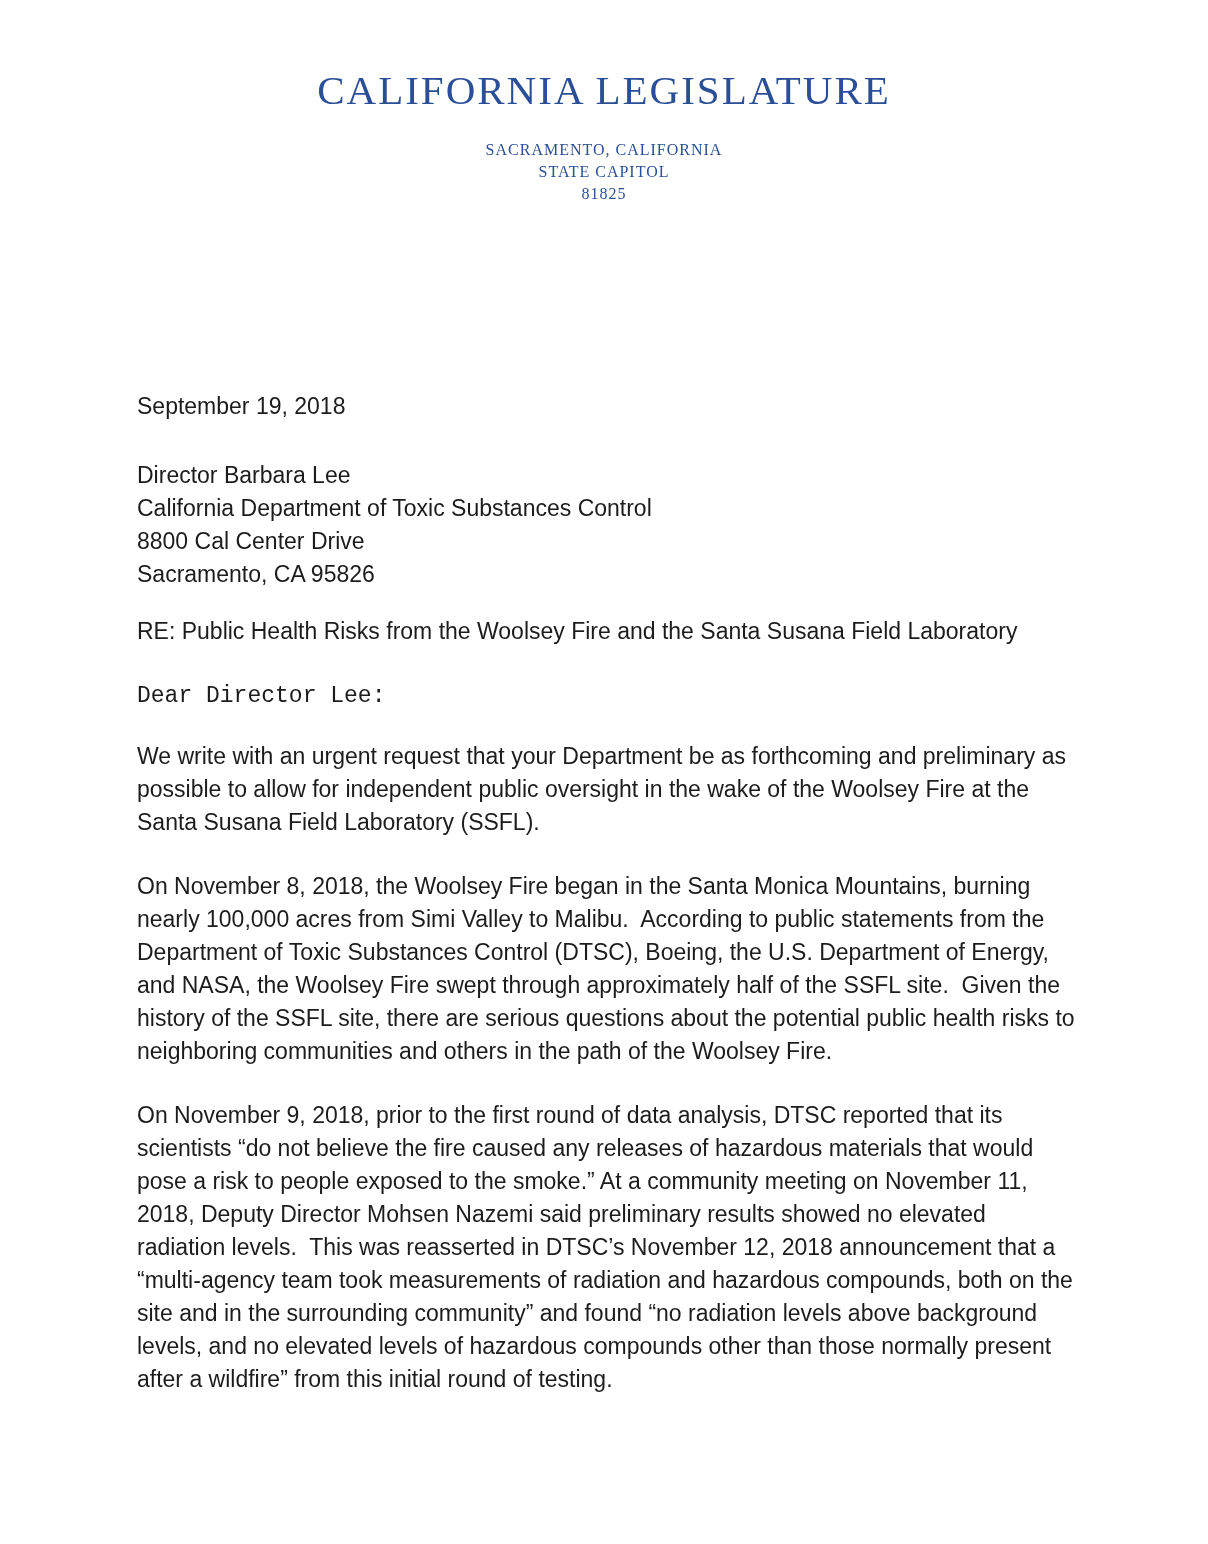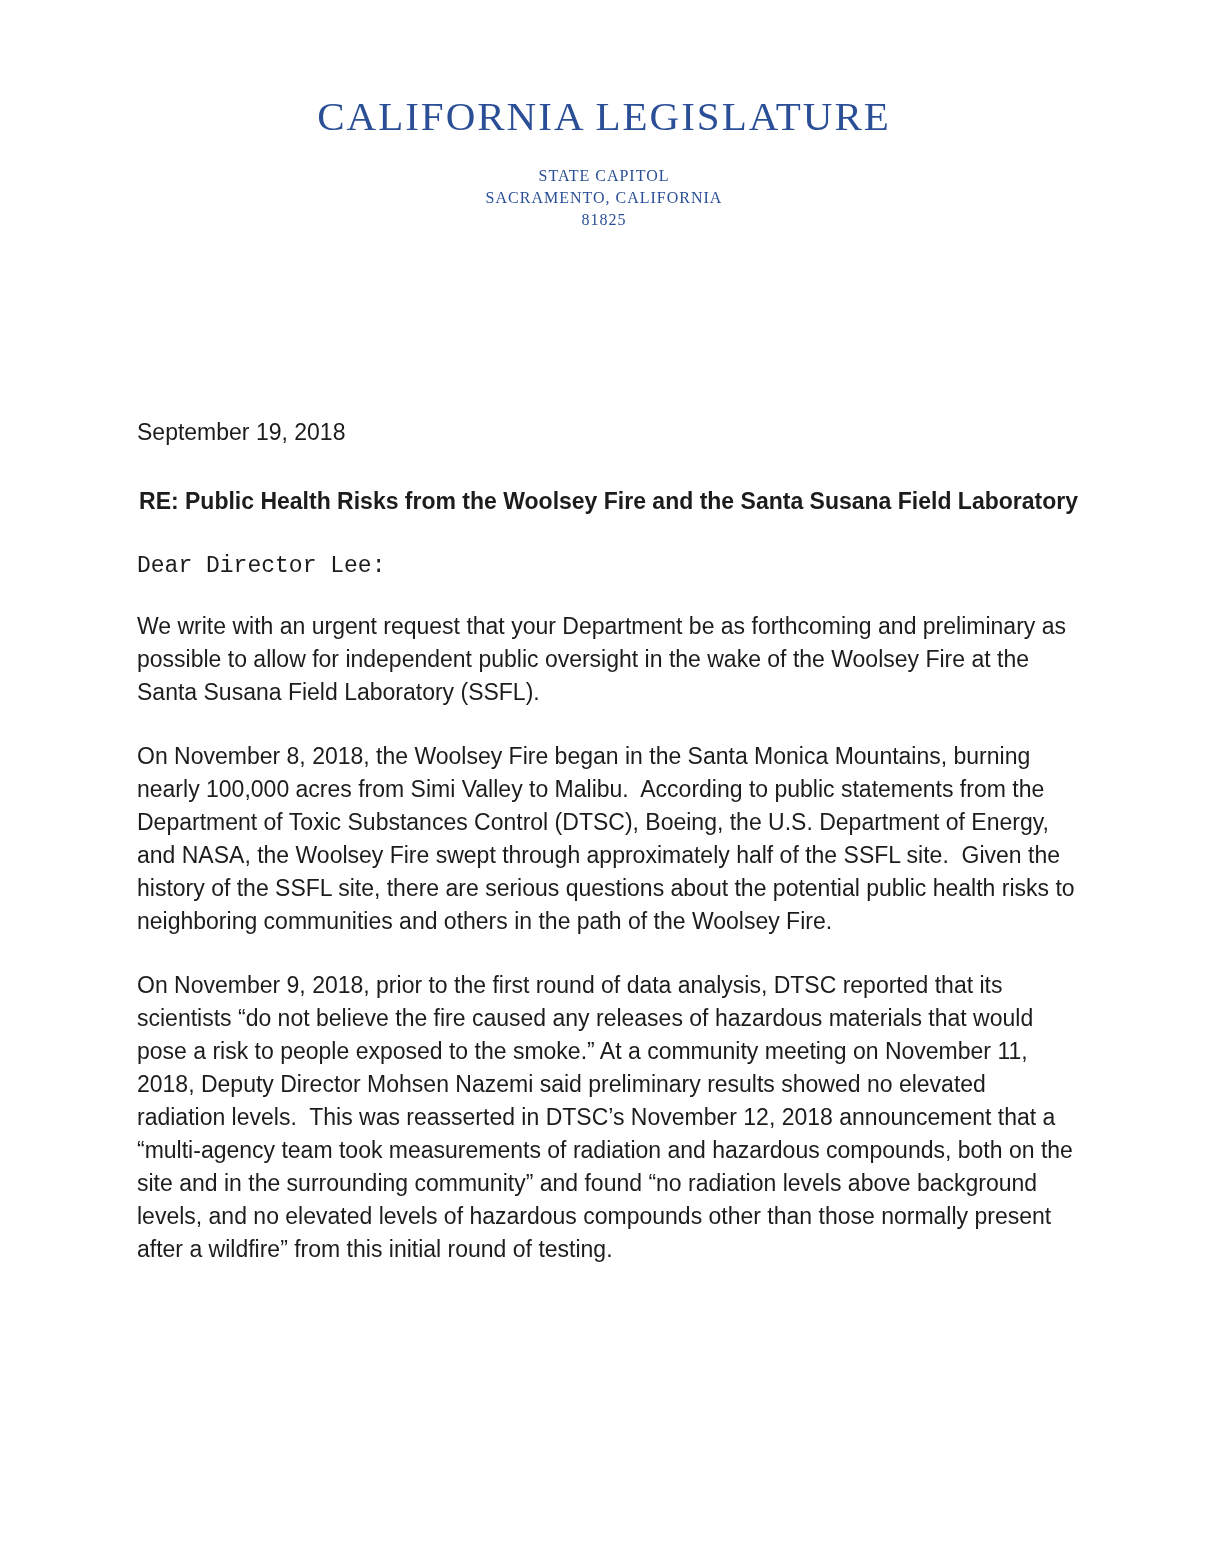--- a/index.html
+++ b/index.html
@@ -12,21 +12,21 @@
     width: 1208px;
     height: 1544px;
     background: #ffffff;
     overflow: hidden;
     box-sizing: border-box;
     font-family: "Liberation Sans", sans-serif;
     color: #1c1c1c;
   }
   .letterhead {
     text-align: center;
-    padding-top: 93px;
+    padding-top: 67px;
   }
   .lh-title {
     font-family: "Liberation Serif", "DejaVu Serif", serif;
     font-size: 41px;
     line-height: 46px;
     letter-spacing: 2px;
     color: #2b4f96;
     font-weight: 500;
   }
   .lh-sub {
@@ -42,42 +42,48 @@
     margin: 185px 128px 0 137px;
     font-size: 23px;
     line-height: 33px;
   }
   .letter-body p {
     margin: 0;
     white-space: pre-wrap;
   }
   .date        { margin-bottom: 36px !important; }
   .recipient   { margin-bottom: 24px; }
-  .subject     { font-weight: 700; margin-bottom: 32px !important; text-align: center; }
+  .subject     { font-weight: 400; margin-bottom: 32px !important; }
   .salutation  { margin-bottom: 27px !important; font-family: Liberation Mono, monospace; }
   .para        { margin-bottom: 31px !important; }
 </style>
 </head>
 <body>
 
 <div class="page">
 
   <header class="letterhead">
     <div class="lh-title">CALIFORNIA LEGISLATURE</div>
     <div class="lh-sub">
+      <div>SACRAMENTO, CALIFORNIA</div>
       <div>STATE CAPITOL</div>
-      <div>SACRAMENTO, CALIFORNIA</div>
       <div>81825</div>
     </div>
   </header>
 
   <main class="letter-body">
 
     <p class="date">September 19, 2018</p>
 
+    <div class="recipient">
+      <p>Director Barbara Lee</p>
+      <p>California Department of Toxic Substances Control</p>
+      <p>8800 Cal Center Drive</p>
+      <p>Sacramento, CA 95826</p>
+    </div>
 
     <p class="subject">RE: Public Health Risks from the Woolsey Fire and the Santa Susana Field Laboratory</p>
 
     <p class="salutation">Dear Director Lee:</p>
 
     <p class="para">We write with an urgent request that your Department be as forthcoming and preliminary as possible to allow for independent public oversight in the wake of the Woolsey Fire at the Santa Susana Field Laboratory (SSFL).</p>
 
     <p class="para">On November 8, 2018, the Woolsey Fire began in the Santa Monica Mountains, burning nearly 100,000 acres from Simi Valley to Malibu.  According to public statements from the Department of Toxic Substances Control (DTSC), Boeing, the U.S. Department of Energy, and NASA, the Woolsey Fire swept through approximately half of the SSFL site.  Given the history of the SSFL site, there are serious questions about the potential public health risks to neighboring communities and others in the path of the Woolsey Fire.</p>
 
     <p class="para">On November 9, 2018, prior to the first round of data analysis, DTSC reported that its scientists “do not believe the fire caused any releases of hazardous materials that would pose a risk to people exposed to the smoke.” At a community meeting on November 11, 2018, Deputy Director Mohsen Nazemi said preliminary results showed no elevated radiation levels.  This was reasserted in DTSC’s November 12, 2018 announcement that a “multi-agency team took measurements of radiation and hazardous compounds, both on the site and in the surrounding community” and found “no radiation levels above background levels, and no elevated levels of hazardous compounds other than those normally present after a wildfire” from this initial round of testing.</p>

